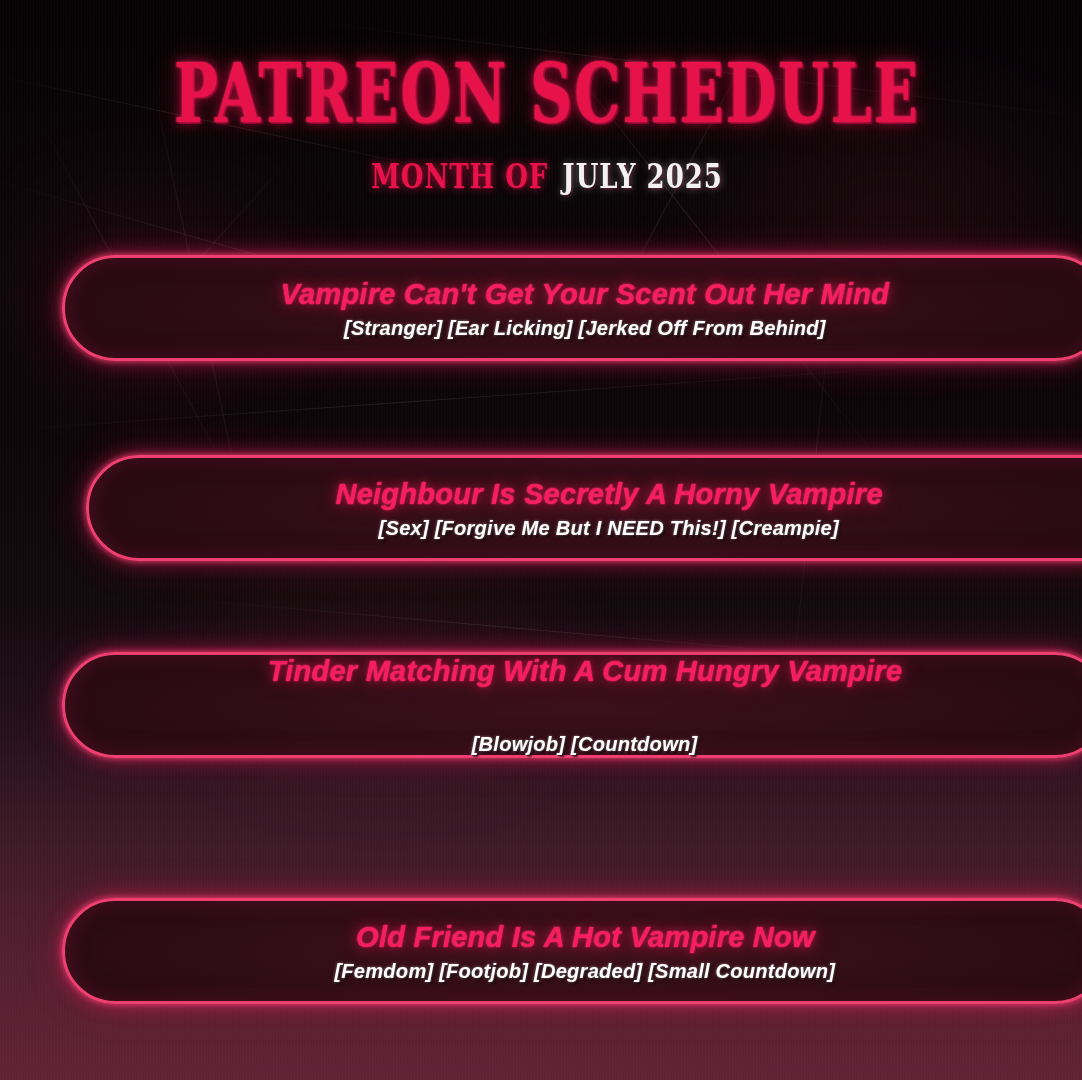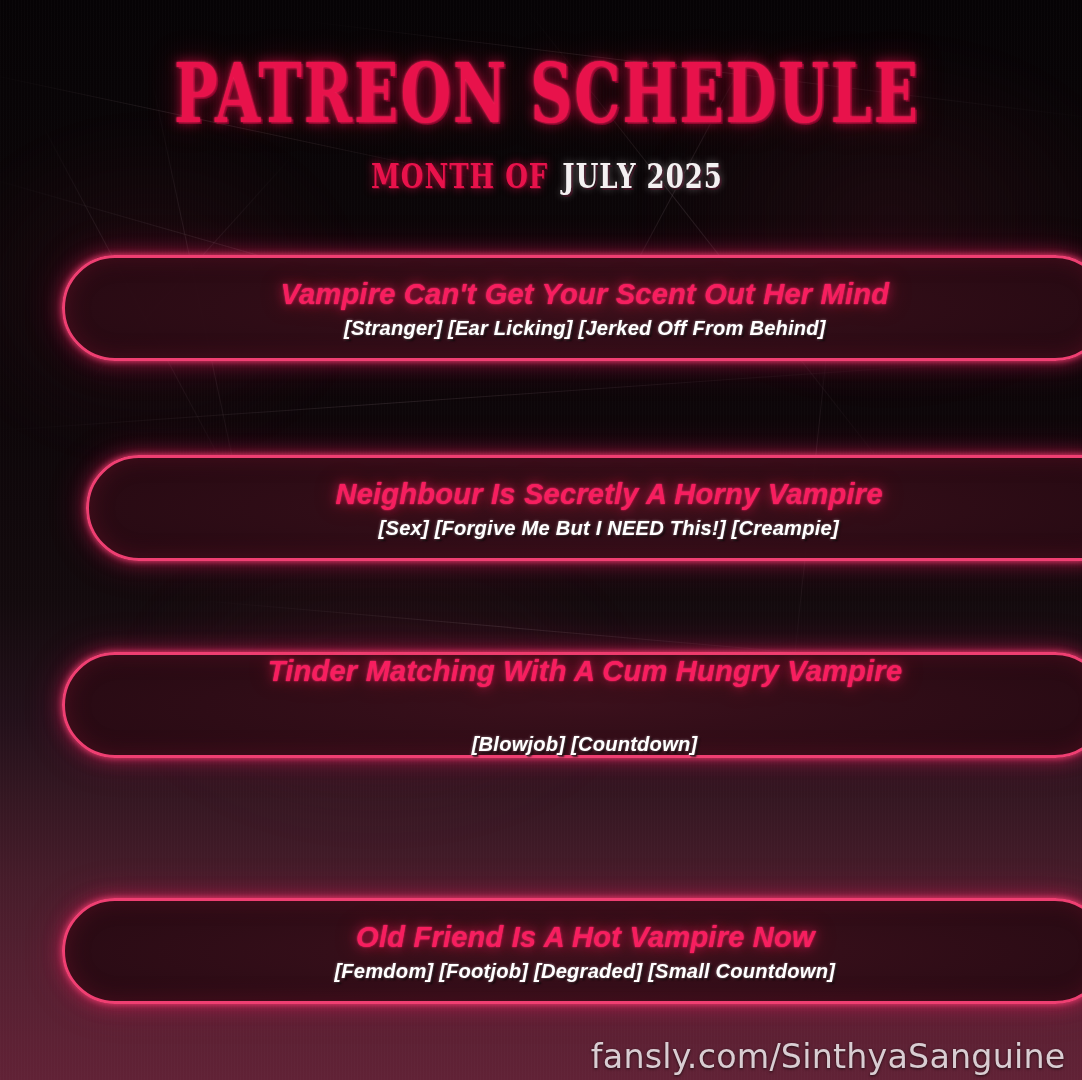--- a/index.html
+++ b/index.html
@@ -232,17 +232,14 @@
 
     <div class="card">
       <div class="card-title">Old Friend Is A Hot Vampire Now</div>
       <div class="card-tags">[Femdom] [Footjob] [Degraded] [Small Countdown]</div>
     </div>
 
   </div>
 
   <div id="scanlines"></div>
 
-  <div id="footer">
-    <div id="footer-url">fansly.com/SinthyaSanguine</div>
-  </div>
 
 </div>
 
 </body></html>

